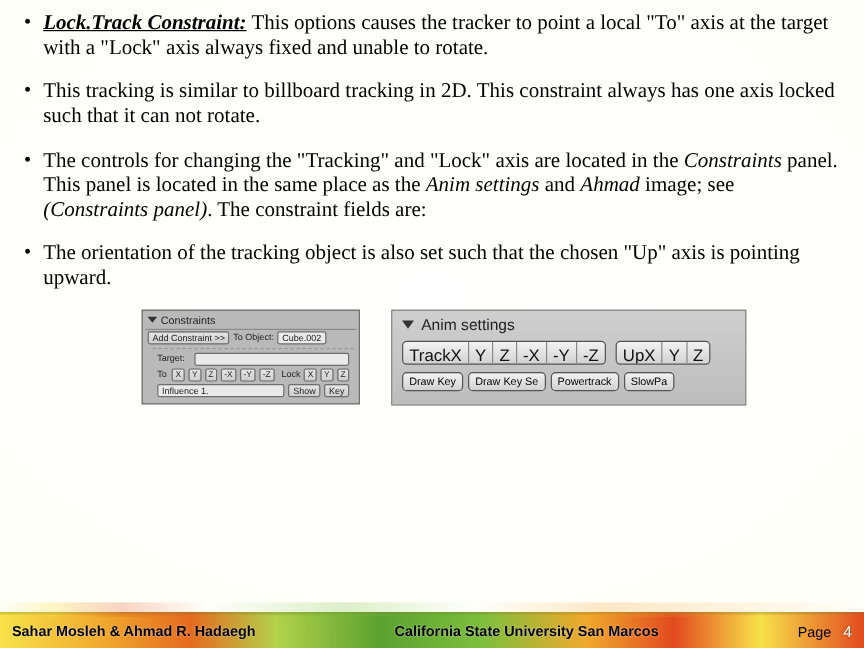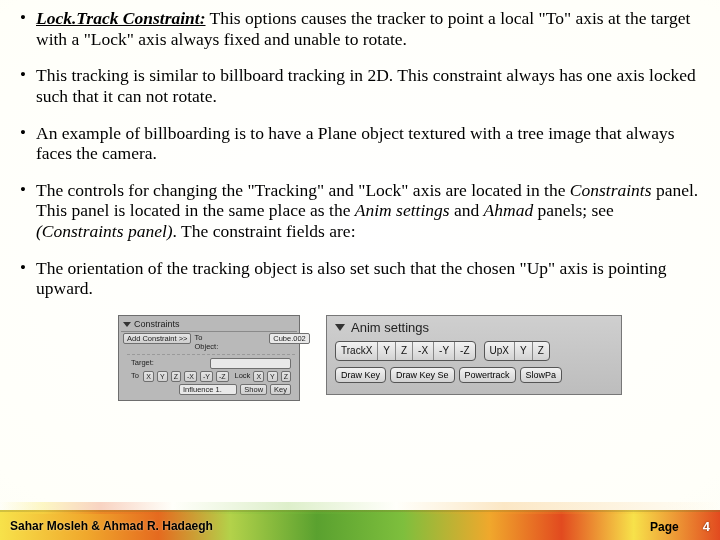--- a/index.html
+++ b/index.html
@@ -76,21 +76,21 @@
   .panelA .btn, .panelA .fld {
     background: linear-gradient(#e5e5e5,#cfcfcf);
     border: 1px solid #6f6f6f;
     border-radius: 2px;
     padding: 0 3px;
     height: 11px;
     line-height: 10px;
     font-size: 7.5px;
     white-space: nowrap;
   }
-  .panelA .fld { background: #e9e9e9; margin-left: 48px; }
+  .panelA .fld { background: #e9e9e9; }
   .panelA .x {
     width: 10px; text-align: center;
     font-weight: bold; font-size: 8px;
   }
   .panelA .sub {
     margin: 2px 2px 0 6px;
     padding: 2px 2px 2px 2px;
     border-top: 1px dashed #9a9a9a;
   }
   .panelA .tight .btn { padding: 0 2px; font-size: 7px; }
@@ -123,21 +123,21 @@
   }
   .panelB .grp {
     display: flex;
     border: 1px solid #555;
     border-radius: 4px;
     overflow: hidden;
     background: linear-gradient(#f2f2f2,#d2d2d2);
     height: 20px;
   }
   .panelB .grp span {
-    font-size: 10px;
+    font-size: 14px;
     padding: 3px 5px;
     border-right: 1px solid #888;
     color: #111;
     white-space: nowrap;
   }
   .panelB .grp span:last-child { border-right: none; }
   .panelB .btnrow2 {
     display: flex; gap: 4px;
     padding: 4px 8px 0 8px;
   }
@@ -179,37 +179,36 @@
   }
   .footer .authors {
     font-size: 12px; font-weight: bold; color: #000;
     text-shadow: 0 0 2px rgba(255,255,255,0.5);
   }
   .footer .uni {
     font-size: 12px; font-weight: bold; color: #000;
     text-shadow: 0 0 2px rgba(255,255,255,0.5);
   }
   .footer .pg {
-    font-size: 12px; font-weight: bold; color: #000;
-    display: flex; gap: 24px; align-items: baseline;
+    font-size: 12px; font-weight: normal; color: #000;
+    display: flex; gap: 10px; align-items: baseline;
   }
   .footer .pg .num { color: #fff; font-size: 13px; text-shadow: 0 0 2px rgba(0,0,0,0.5);}
 </style>
 </head>
 <body>
 
 <div class="slide">
   <ul class="bullets">
     <li>
       <span class="term">Lock.Track Constraint:</span><span> This options causes the tracker to point a local "To" axis at the target with a "Lock" axis always fixed and unable to rotate.</span>
     </li>
     <li>This tracking is similar to billboard tracking in 2D. This constraint always has one axis locked such that it can not rotate.</li>
-    <li>An example of billboarding is to have a Plane object textured with a tree image that always faces the camera.</li>
     <li>
-      <span>The controls for changing the "Tracking" and "Lock" axis are located in the </span><span class="ital">Constraints</span><span> panel. This panel is located in the same place as the </span><span class="ital">Anim settings</span><span> and </span><span class="ital">Ahmad</span><span> panels; see </span><span class="ital">(Constraints panel)</span><span>. The constraint fields are:</span>
+      <span>The controls for changing the "Tracking" and "Lock" axis are located in the </span><span class="ital">Constraints</span><span> panel. This panel is located in the same place as the </span><span class="ital">Anim settings</span><span> and </span><span class="ital">Ahmad</span><span> image; see </span><span class="ital">(Constraints panel)</span><span>. The constraint fields are:</span>
     </li>
     <li>The orientation of the tracking object is also set such that the chosen "Up" axis is pointing upward.</li>
   </ul>
 
   <div class="figures">
 
     <div class="panelA">
       <div class="hdr">
         <span class="tri"></span>
         <span>Constraints</span>
@@ -271,17 +270,18 @@
         <span class="sbtn">Powertrack</span>
         <span class="sbtn">SlowPa</span>
       </div>
     </div>
 
   </div>
 </div>
 
 <div class="footer">
   <span class="authors">Sahar Mosleh &amp; Ahmad R. Hadaegh</span>
+  <span class="uni">California State University San Marcos</span>
   <span class="pg">
     <span>Page</span>
     <span class="num">4</span>
   </span>
 </div>
 
 </body></html>

